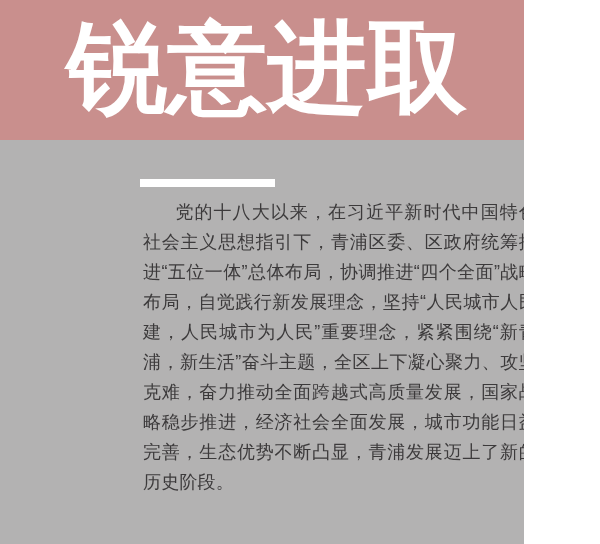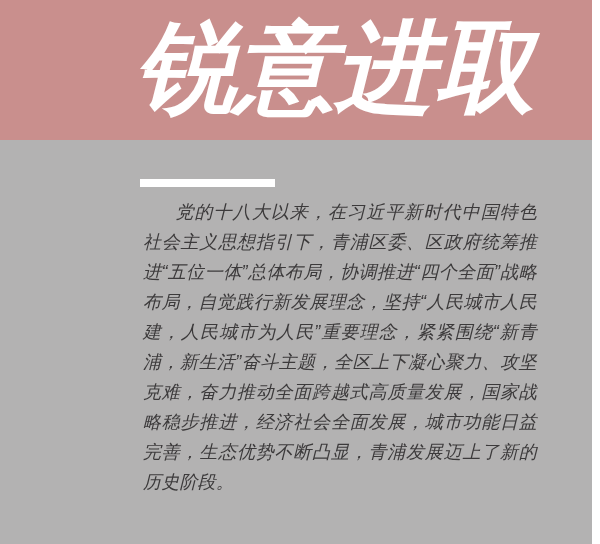--- a/index.html
+++ b/index.html
@@ -1,25 +1,24 @@
 <!DOCTYPE html>
 <html><head>
 <meta charset="utf-8">
 <style>
   html, body {
     margin: 0;
     padding: 0;
   }
   .page {
     position: relative;
-    width: 592px;
+    width: 524px;
     height: 544px;
     overflow: hidden;
     font-family: "Liberation Sans", sans-serif;
-    font-style: italic;
   }
   
   .banner {
     position: relative;
     width: 100%;
     height: 140px;
     background: #c98f8d;
     display: flex;
     align-items: center;
     justify-content: flex-end;

